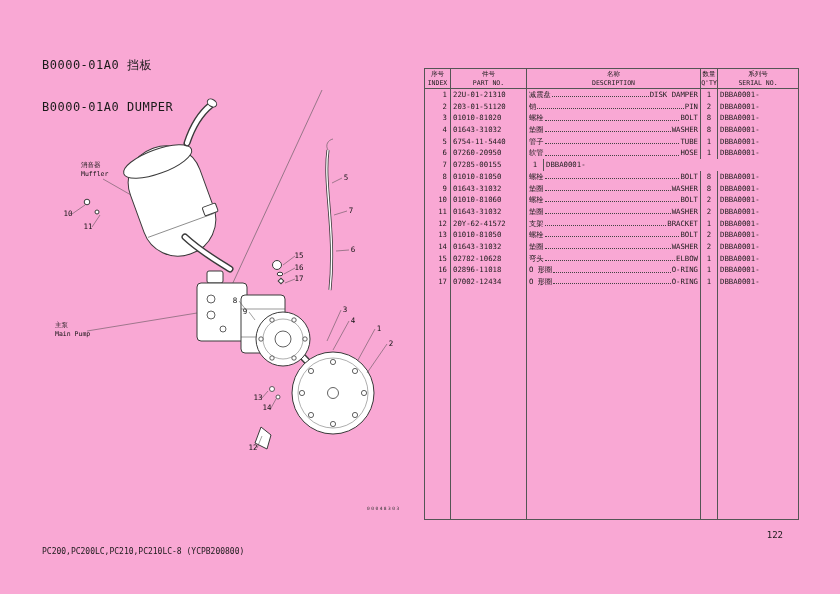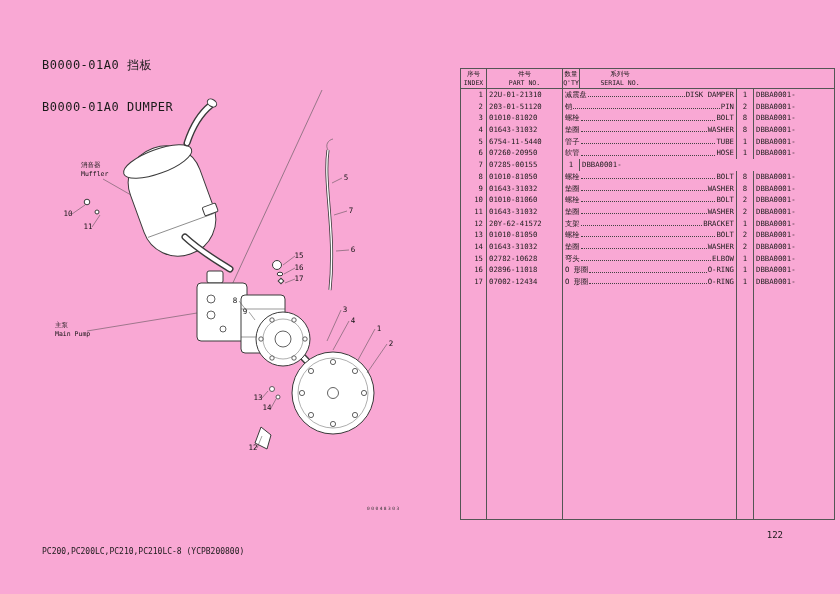--- a/index.html
+++ b/index.html
@@ -19,21 +19,21 @@
   .pipe-inner{stroke:#fff;stroke-width:4.2;fill:none;stroke-linecap:round;}
   .tube-outer{stroke:#3a3a3a;stroke-width:3;fill:none;}
   .tube-inner{stroke:#fff;stroke-width:1.4;fill:none;}
   .leader{stroke:#444;stroke-width:.5;}
   .lbl{font:6.5px "DejaVu Sans Mono",monospace;fill:#111;}
   .callout{font:7.5px "DejaVu Sans Mono",monospace;fill:#111;text-anchor:middle;}
   .dwgno{font:4.5px "DejaVu Sans Mono",monospace;fill:#333;letter-spacing:1.5px;}
   
   .ptable{
     position:absolute;left:424px;top:68px;width:375px;height:452px;
-    border:1px solid #555;box-sizing:border-box;display:flex;flex-direction:column;margin-left:36px;
+    border:1px solid #555;box-sizing:border-box;display:flex;flex-direction:column;
   }
   .thead{display:flex;border-bottom:1px solid #555;}
   .hcol{font-size:6.5px;line-height:8.5px;text-align:center;padding:1px 0;border-right:1px solid #555;box-sizing:border-box;white-space:nowrap;overflow:hidden;}
   .hcol:last-child{border-right:none;}
   .tbody{display:flex;flex-direction:column;}
   .trow{display:flex;height:11.7px;}
   .cell{font-size:7.3px;line-height:11.7px;border-right:1px solid #555;box-sizing:border-box;white-space:nowrap;overflow:hidden;}
   .cell:last-child{border-right:none;}
   .tfill{flex:1;display:flex;}
   .fcol{border-right:1px solid #555;box-sizing:border-box;}
@@ -193,20 +193,24 @@
   <div class="ptable">
     <div class="thead">
       <div class="hcol w-index">
         <div>序号</div>
         <div>INDEX</div>
       </div>
       <div class="hcol w-part">
         <div>件号</div>
         <div>PART NO.</div>
       </div>
+      <div class="hcol w-desc">
+        <div>名称</div>
+        <div>DESCRIPTION</div>
+      </div>
       <div class="hcol w-qty">
         <div>数量</div>
         <div>Q'TY</div>
       </div>
       <div class="hcol w-serial">
         <div>系列号</div>
         <div>SERIAL NO.</div>
       </div>
     </div>
     <div class="tbody">

